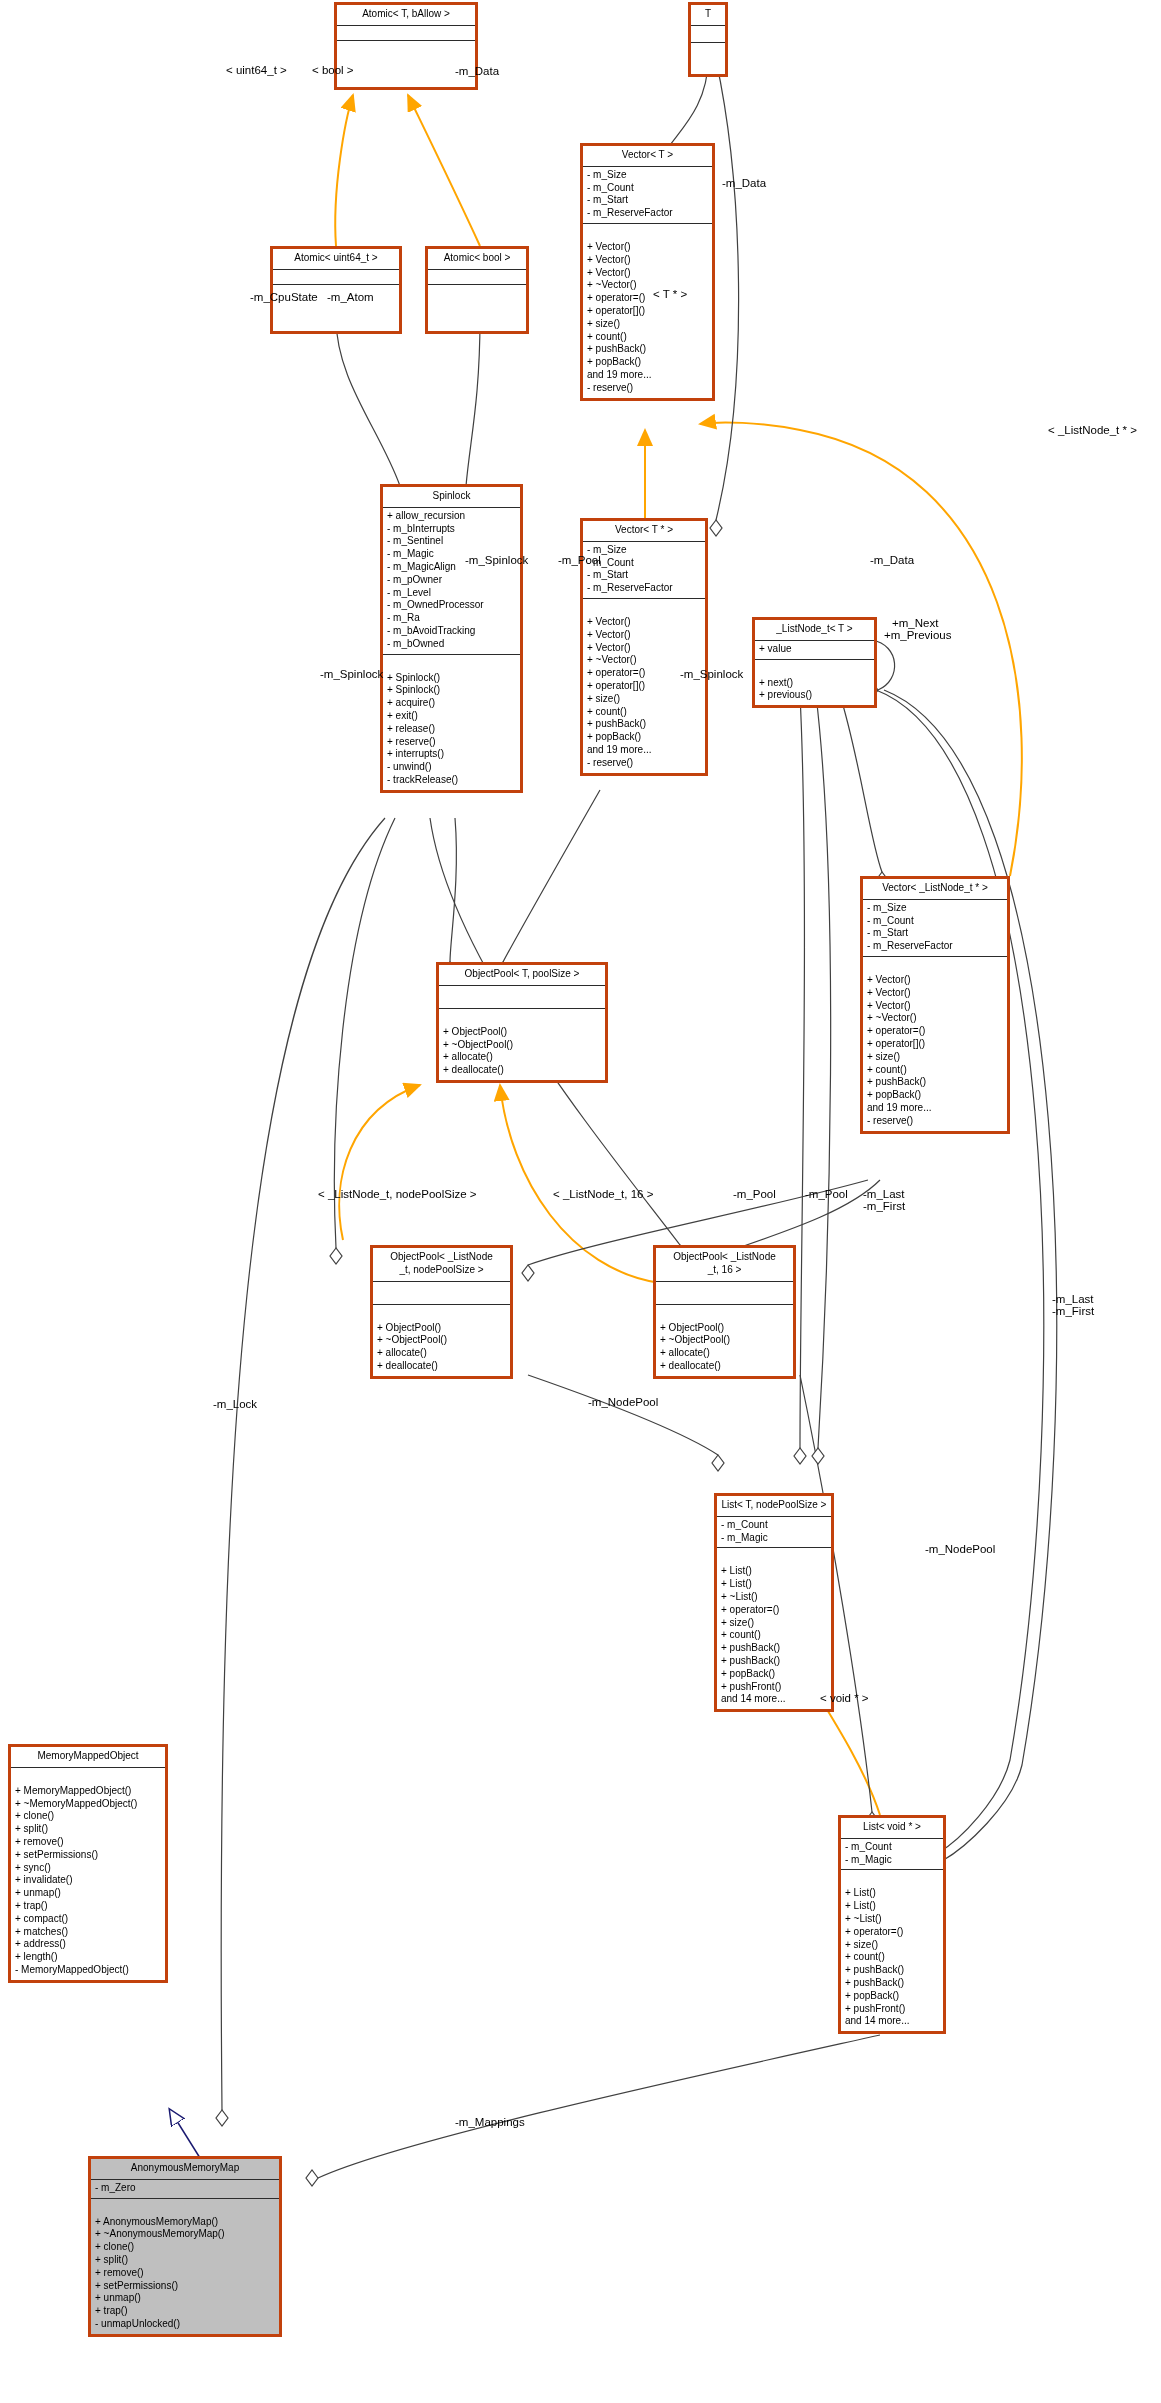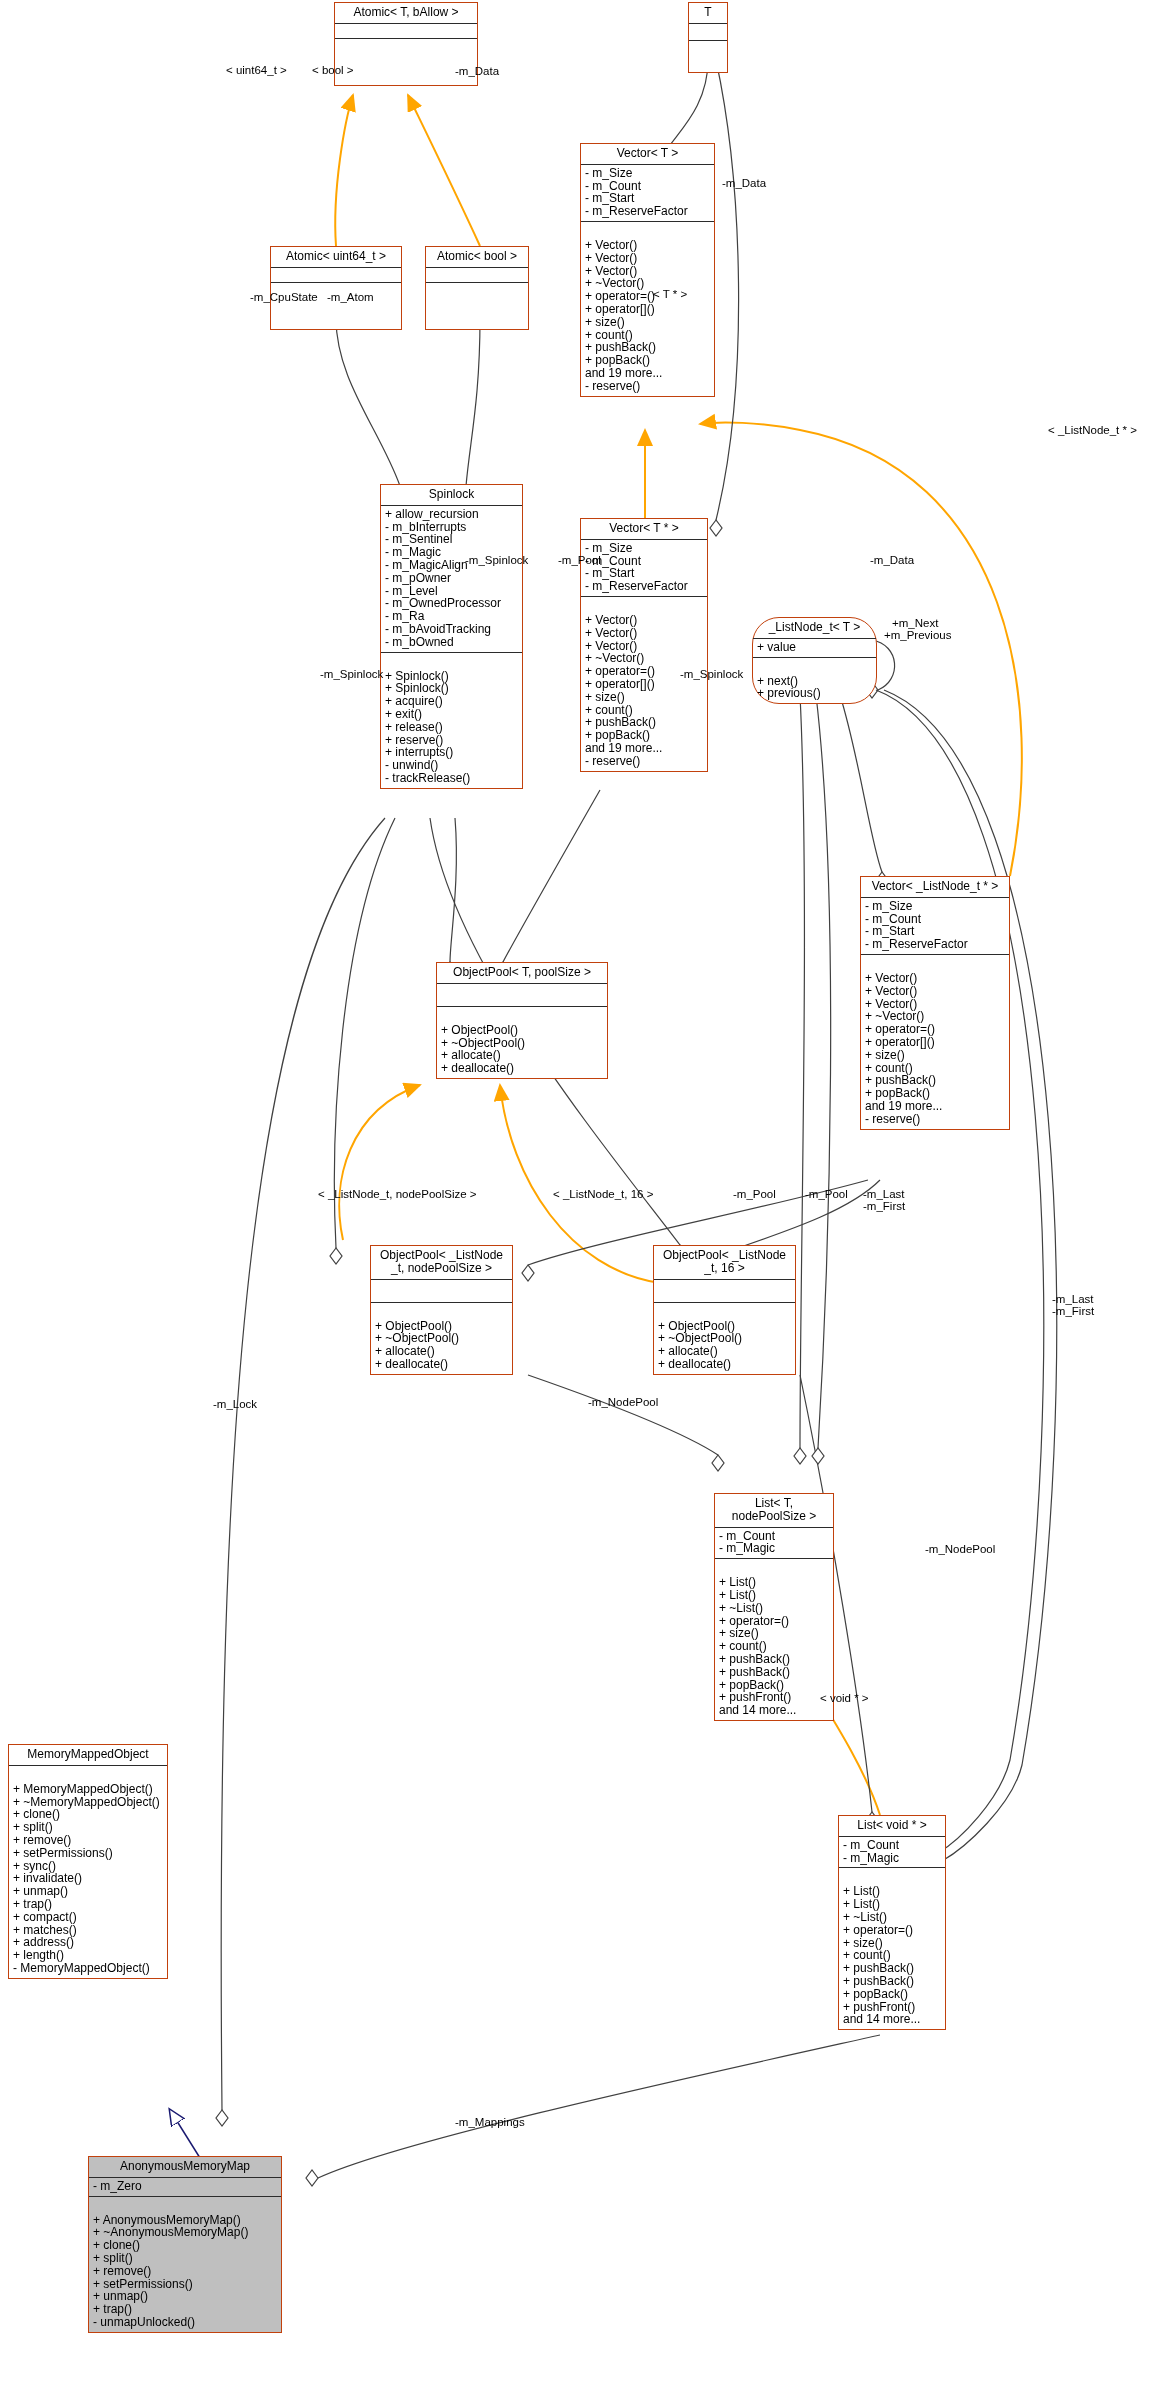--- a/index.html
+++ b/index.html
@@ -23,23 +23,23 @@
   #edges {
     position: absolute;
     left: 0; top: 0;
     width: 1161px;
     height: 2403px;
     pointer-events: none;
   }
   .node {
     position: absolute;
     box-sizing: border-box;
-    border: 1px solid #c2410c;
+    border: 3px solid #c2410c;
     background: #ffffff;
-    font-size: 12px;
+    font-size: 10px;
     line-height: 12.8px;
     color: #000000;
     z-index: 5;
   }
   .node.filled { background: #bfbfbf; }
   .node .title {
     text-align: center;
     padding: 3px 4px 4px 4px;
     border-bottom: 1px solid #2b2b2b;
     white-space: pre-line;
@@ -246,21 +246,21 @@
       <div class="row">+ operator[]()</div>
       <div class="row">+ size()</div>
       <div class="row">+ count()</div>
       <div class="row">+ pushBack()</div>
       <div class="row">+ popBack()</div>
       <div class="row">and 19 more...</div>
       <div class="row">- reserve()</div>
     </div>
   </div>
 
-  <div class="node" style="left:752px; top:617px; width:125px;border-radius:27px;">
+  <div class="node" style="left:752px; top:617px; width:125px;">
     <div class="title">_ListNode_t&lt; T &gt;</div>
     <div class="attrs">
       <div class="row">+ value</div>
     </div>
     <div class="ops">
       <div class="row">+ next()</div>
       <div class="row">+ previous()</div>
     </div>
   </div>
 

